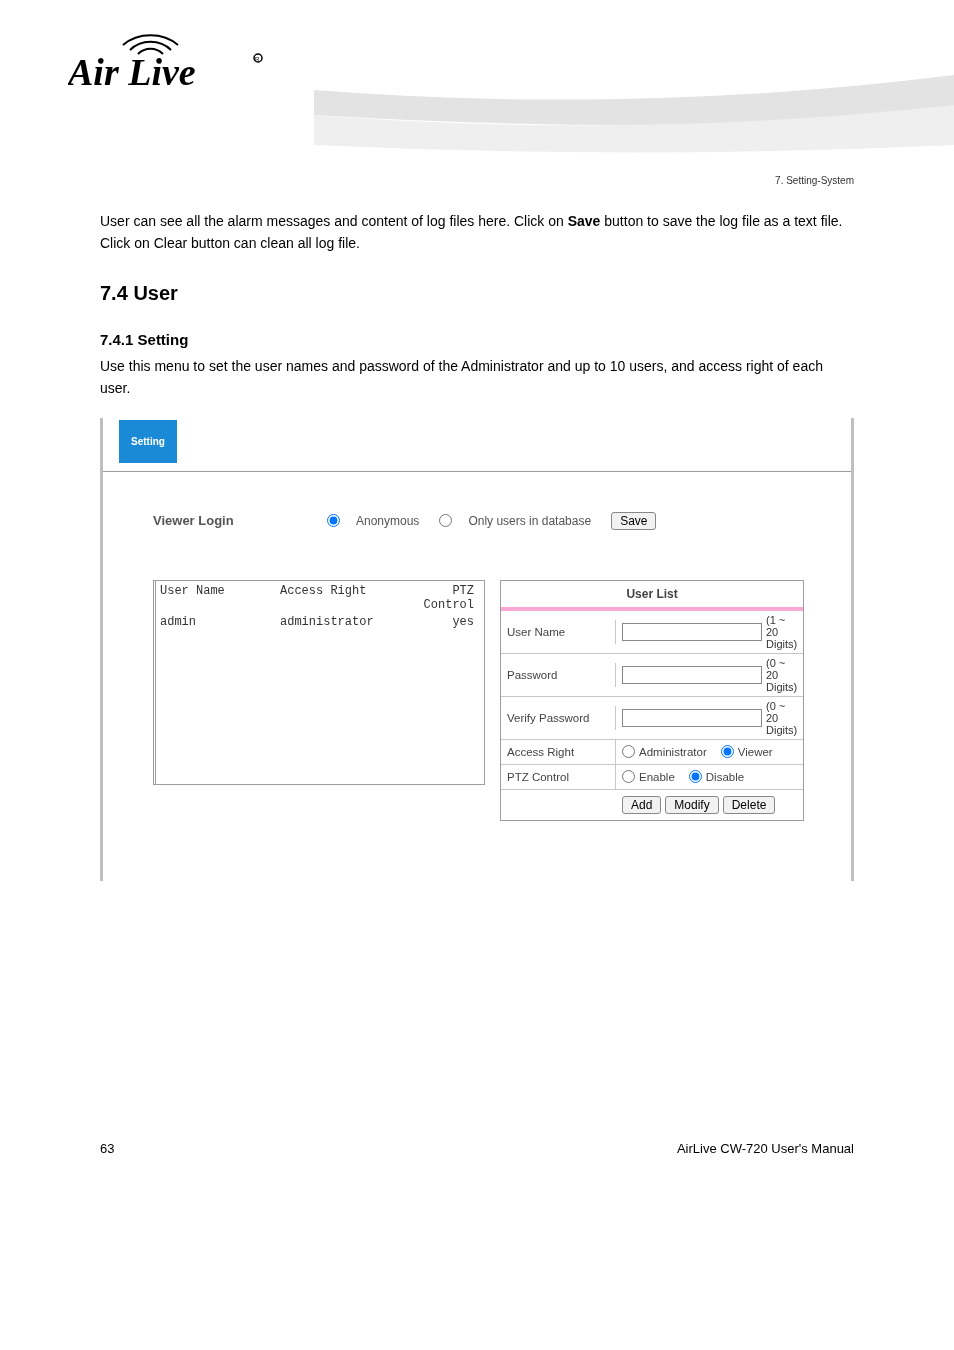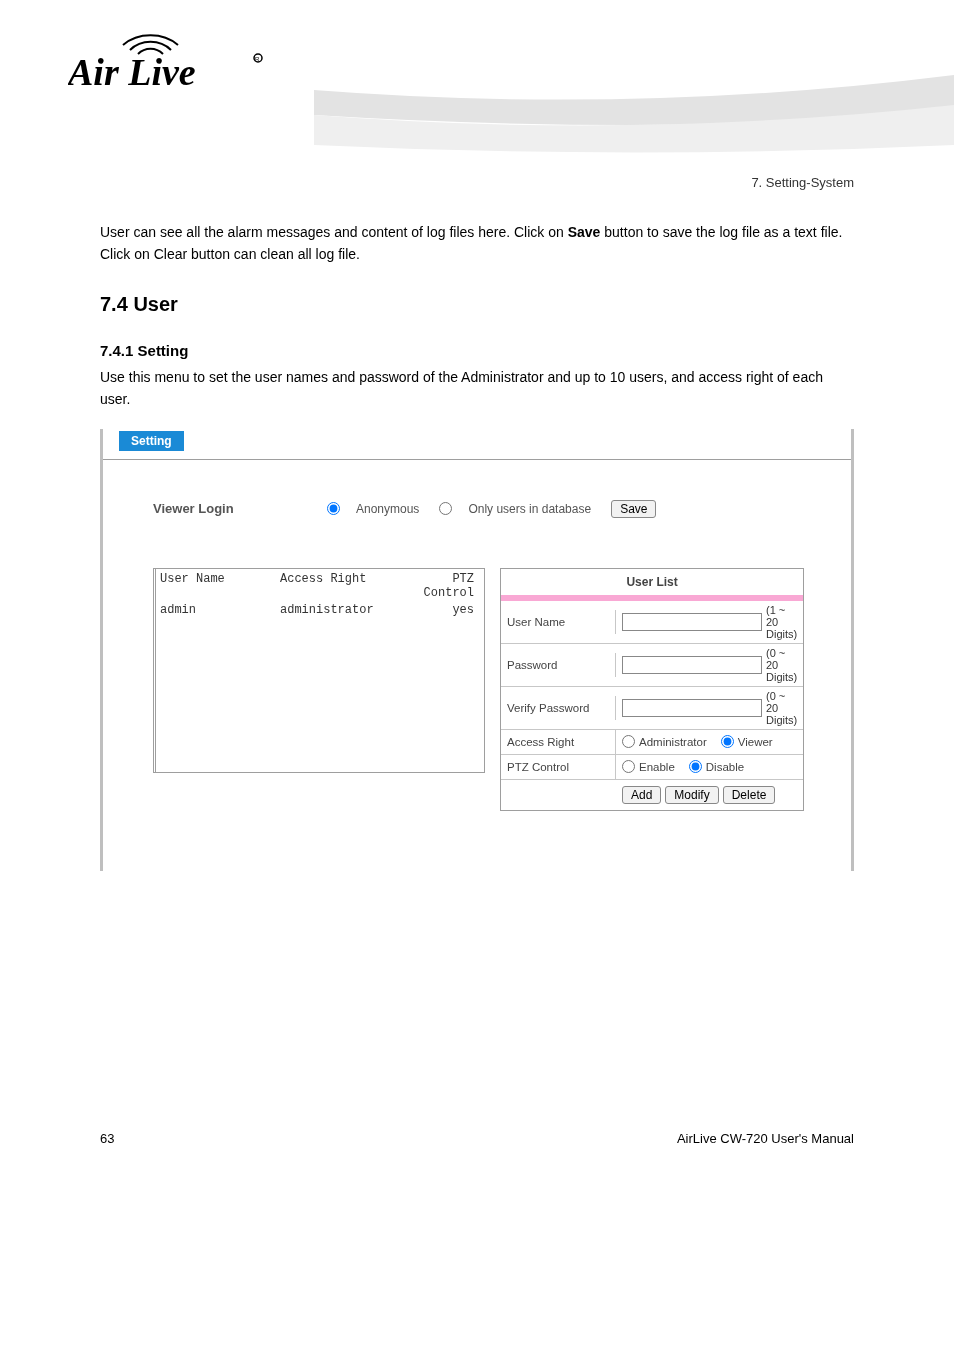--- a/index.html
+++ b/index.html
@@ -20,36 +20,36 @@
     .logo-svg { width: 200px; height: 70px; }
     .swoosh {
       position: absolute;
       top: 60px; right: 0;
       width: 640px; height: 110px;
       pointer-events: none;
     }
 
     
     .doc-body { padding: 0 100px; color: #000; }
-    .right-chapter-title { text-align: right; font-size: 13px; margin-bottom: 32px; color: #333; }
+    .right-chapter-title { text-align: right; font-size: 10px; margin-bottom: 25px; color: #333; }
     .para { font-size: 14px; margin: 8px 0 18px; line-height: 1.55; }
     .bold-label { font-weight: bold; }
     .h-sec { font-size: 20px; font-weight: bold; margin: 28px 0 16px; }
     .h-sub { font-size: 15px; font-weight: bold; margin: 26px 0 8px; }
 
     
     .figure { border: 3px solid #bfbfbf; border-top: none; border-bottom: none; padding: 0; margin-top: 10px; }
     .tab-strip { padding: 2px 0 0 16px; }
     .tab {
       display: inline-block;
       background: #1a8ad6;
       color: #fff;
-      font-size: 12px;
+      font-size: 10px;
       font-family: Tahoma, Arial, sans-serif;
-      padding: 3px 12px;
+      padding: 16px 12px;
       font-weight: bold;
     }
     .fig-hr { border: none; border-top: 1px solid #9e9e9e; margin: 8px 0 0; }
     .panel-inner {
       padding: 40px 50px 60px;
       font-family: Tahoma, Arial, sans-serif;
       font-size: 12px;
       color: #555;
     }
 
@@ -81,21 +81,21 @@
       background: #fff;
     }
     .ut-head, .ut-row { display: flex; }
     .ut-head { padding: 3px 4px; }
     .ut-row  { padding: 0 4px 3px; }
     .col-u { width: 120px; }
     .col-a { width: 120px; }
     .col-p { width: 80px; text-align: right; padding-right: 6px; }
 
     .form-box { flex: 1.25; border: 1px solid #9e9e9e; }
-    .form-title { text-align: center; font-weight: bold; padding: 6px 0; border-bottom: 6px solid #f9a8d4; font-size: 12px; color: #444; }
+    .form-title { text-align: center; font-weight: bold; padding: 6px 0; border-bottom: 4px solid #f9a8d4; font-size: 12px; color: #444; }
     .f-row { display: flex; align-items: center; border-bottom: 1px solid #c7c7c7; }
     .f-label {
       width: 115px;
       padding: 6px 6px;
       font-size: 11.5px;
       color: #444;
       border-right: 1px solid #c7c7c7;
     }
     .f-ctrl {
       flex: 1;

